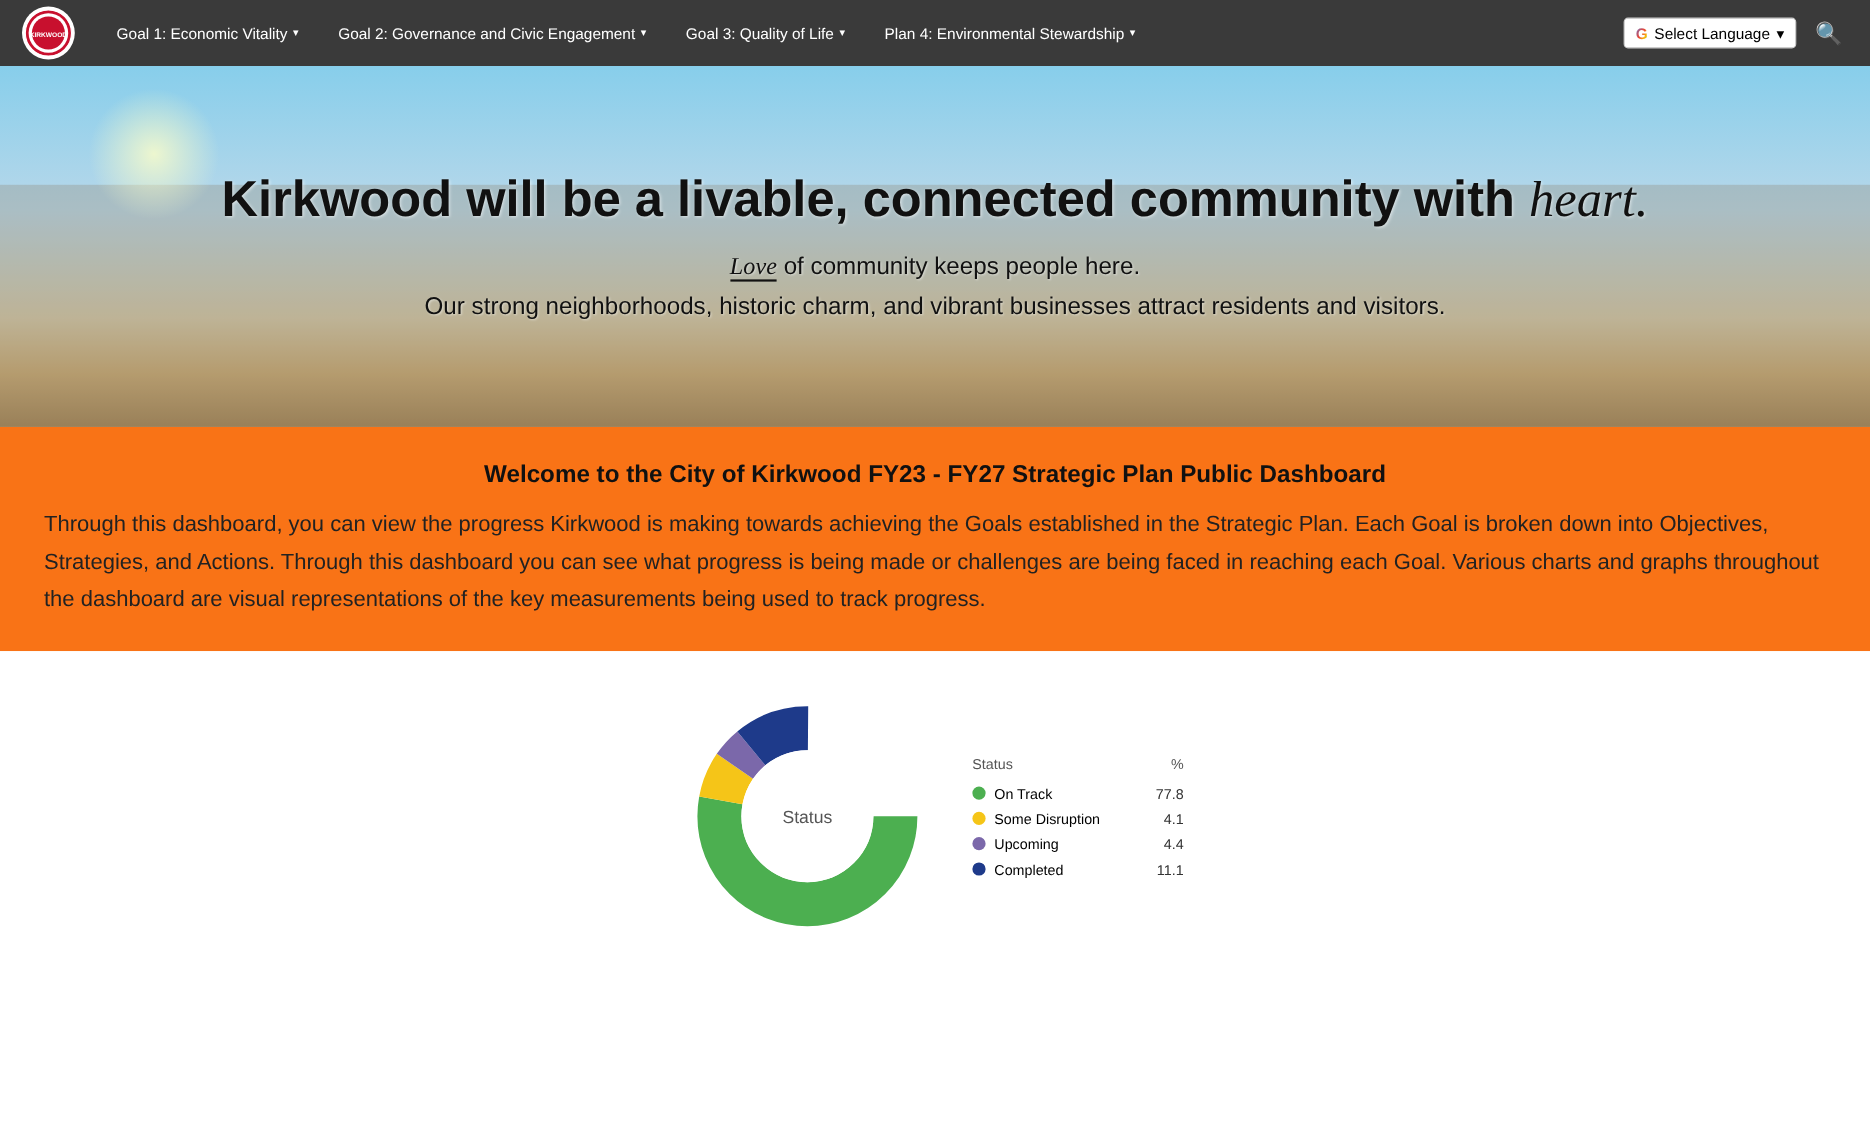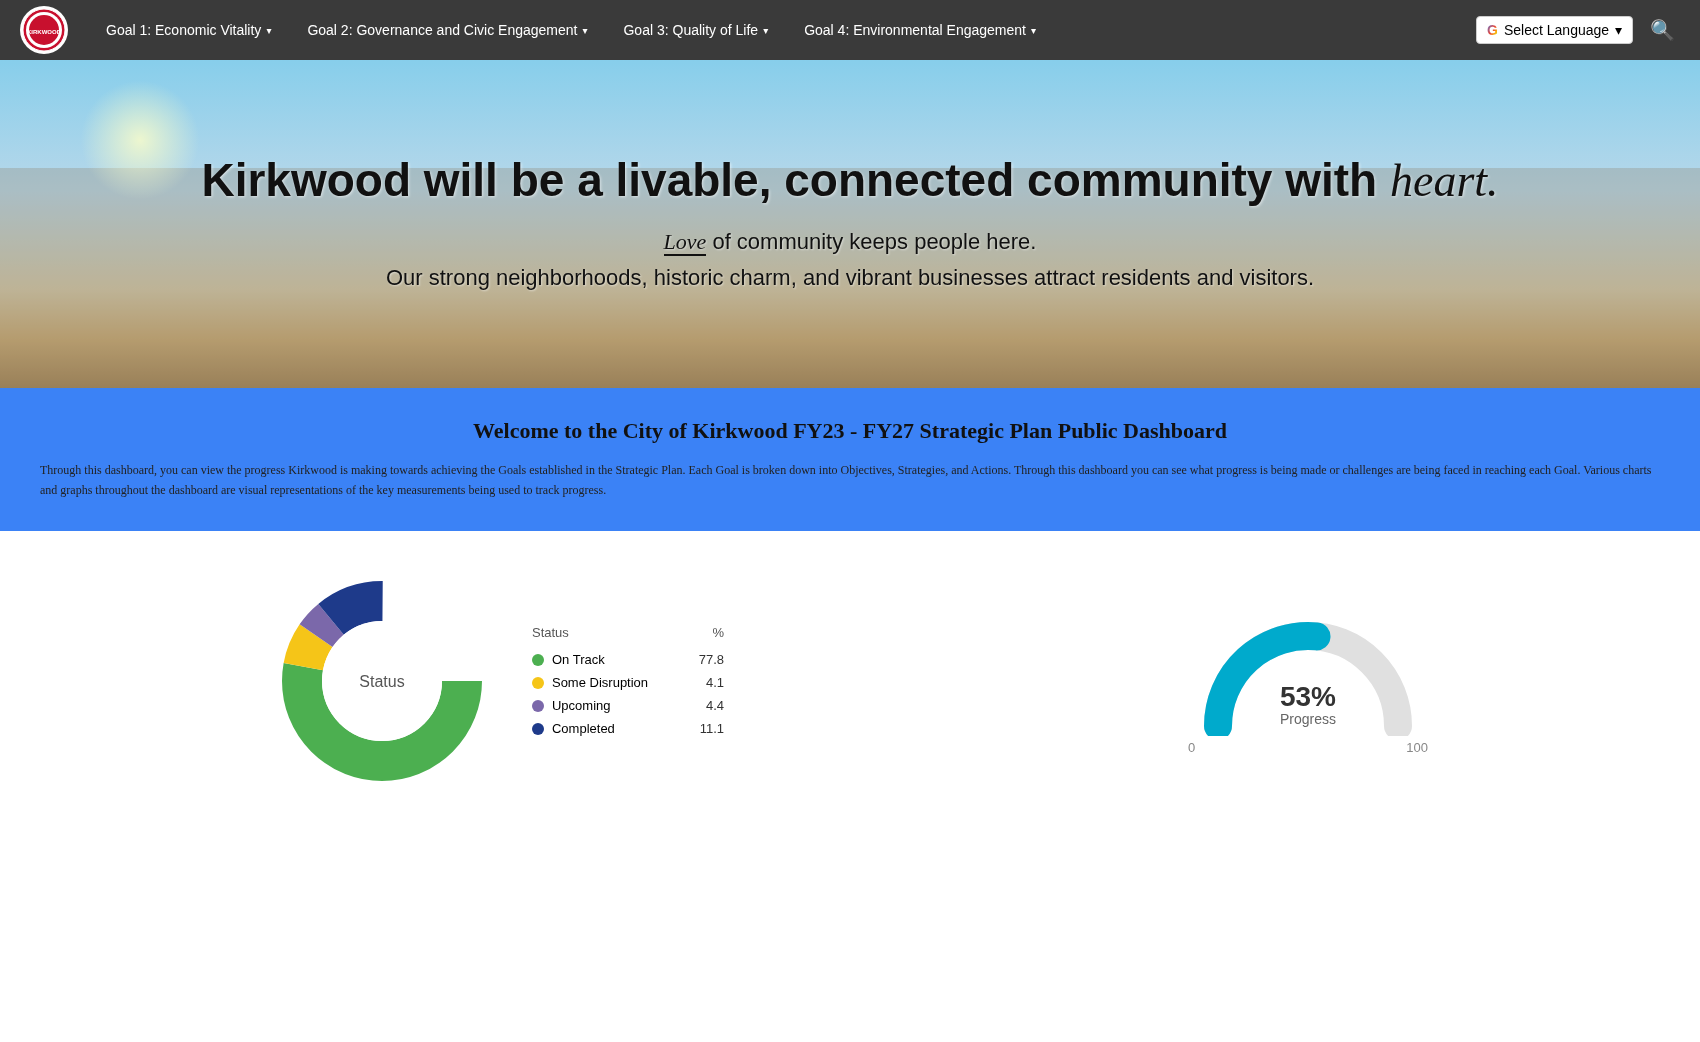--- a/index.html
+++ b/index.html
@@ -119,33 +119,32 @@
     }
     .hero-subtitle .love-word {
       font-family: 'Georgia', cursive;
       font-style: italic;
       font-weight: normal;
       border-bottom: 2px solid #111;
     }
 
     
     .info-section {
-      background: #3b82f6;
+      background: #f97316;
       padding: 30px 40px;
-      font-family: Liberation Serif, serif;
     }
     .info-title {
       font-size: 22px;
       font-weight: bold;
       text-align: center;
       margin-bottom: 16px;
       color: #111;
     }
     .info-body {
-      font-size: 12px;
+      font-size: 20px;
       line-height: 1.7;
       color: #222;
       max-width: 100%;
     }
 
     
     .charts-section {
       background: #fff;
       padding: 40px 60px;
       display: flex;
@@ -245,21 +244,21 @@
     </div>
     <div class="nav-item">
       <span>Goal 2: Governance and Civic Engagement</span>
       <span class="nav-chevron">▾</span>
     </div>
     <div class="nav-item">
       <span>Goal 3: Quality of Life</span>
       <span class="nav-chevron">▾</span>
     </div>
     <div class="nav-item">
-      <span>Goal 4: Environmental Engagement</span>
+      <span>Plan 4: Environmental Stewardship</span>
       <span class="nav-chevron">▾</span>
     </div>
   </div>
   <div class="nav-right">
     <div class="lang-selector">
       <span class="google-g">G</span>
       <span>Select Language</span>
       <span>▾</span>
     </div>
     <div class="search-icon-btn">🔍</div>
@@ -340,31 +339,14 @@
       <div class="legend-item">
         <div class="legend-left">
           <div class="legend-dot" style="background:#1E3A8A;"></div>
           <span>Completed</span>
         </div>
         <span class="legend-value">11.1</span>
       </div>
     </div>
   </div>
 
-  <div class="gauge-container">
-    <div class="gauge-wrap">
-      <svg viewBox="0 0 240 130" width="240" height="130">
-
-        <path d="M 30 120 A 90 90 0 0 1 210 120" fill="none" stroke="#E0E0E0" stroke-width="28" stroke-linecap="round"></path>
-
-        <path d="M 30 120 A 90 90 0 0 1 128.5 30.4" fill="none" stroke="#00AACC" stroke-width="28" stroke-linecap="round"></path>
-
-        <text x="120" y="100" text-anchor="middle" font-size="28" font-weight="bold" fill="#333">53%</text>
-        <text x="120" y="118" text-anchor="middle" font-size="14" fill="#666">Progress</text>
-      </svg>
-    </div>
-    <div class="gauge-labels">
-      <span>0</span>
-      <span>100</span>
-    </div>
-  </div>
 
 </div>
 
 </body></html>

